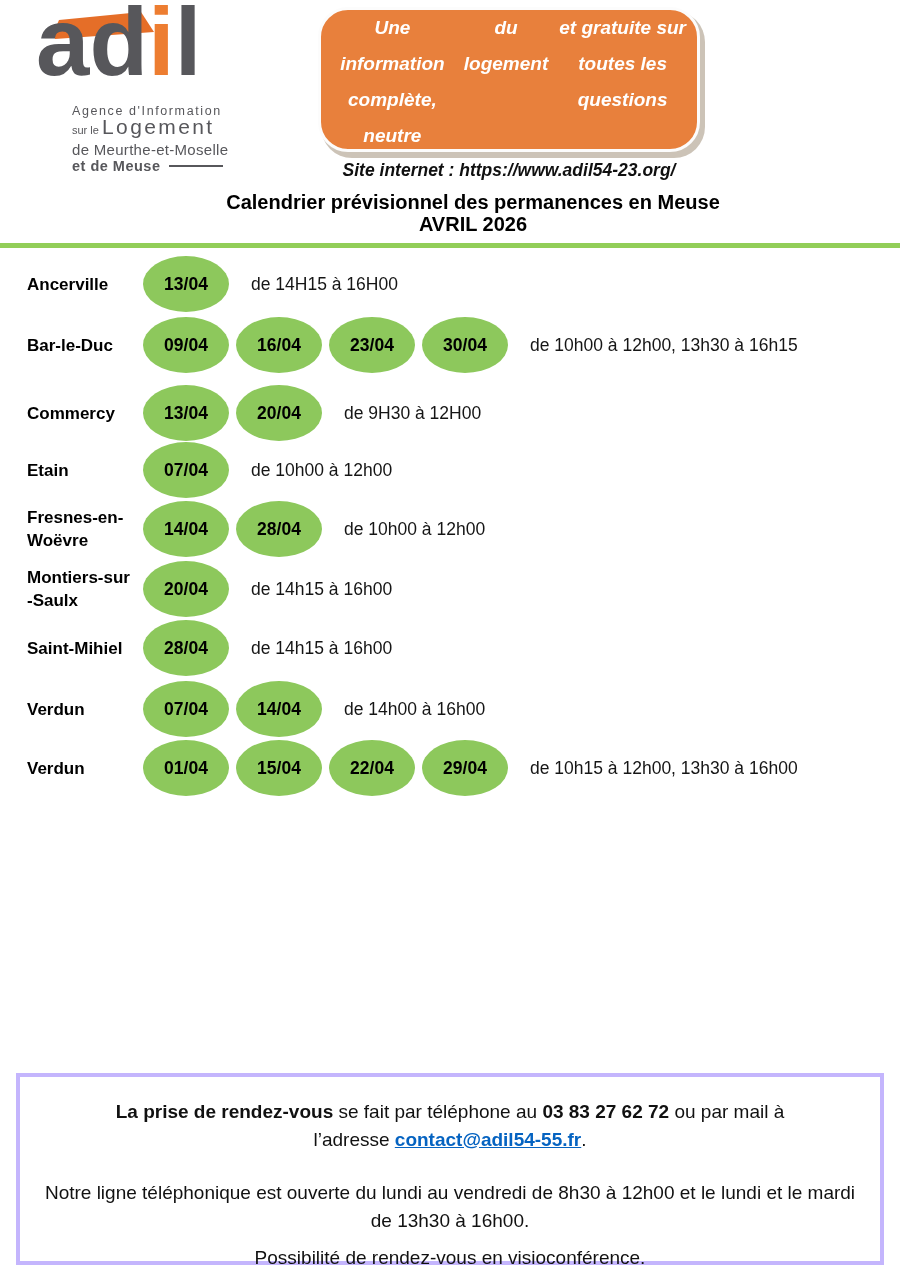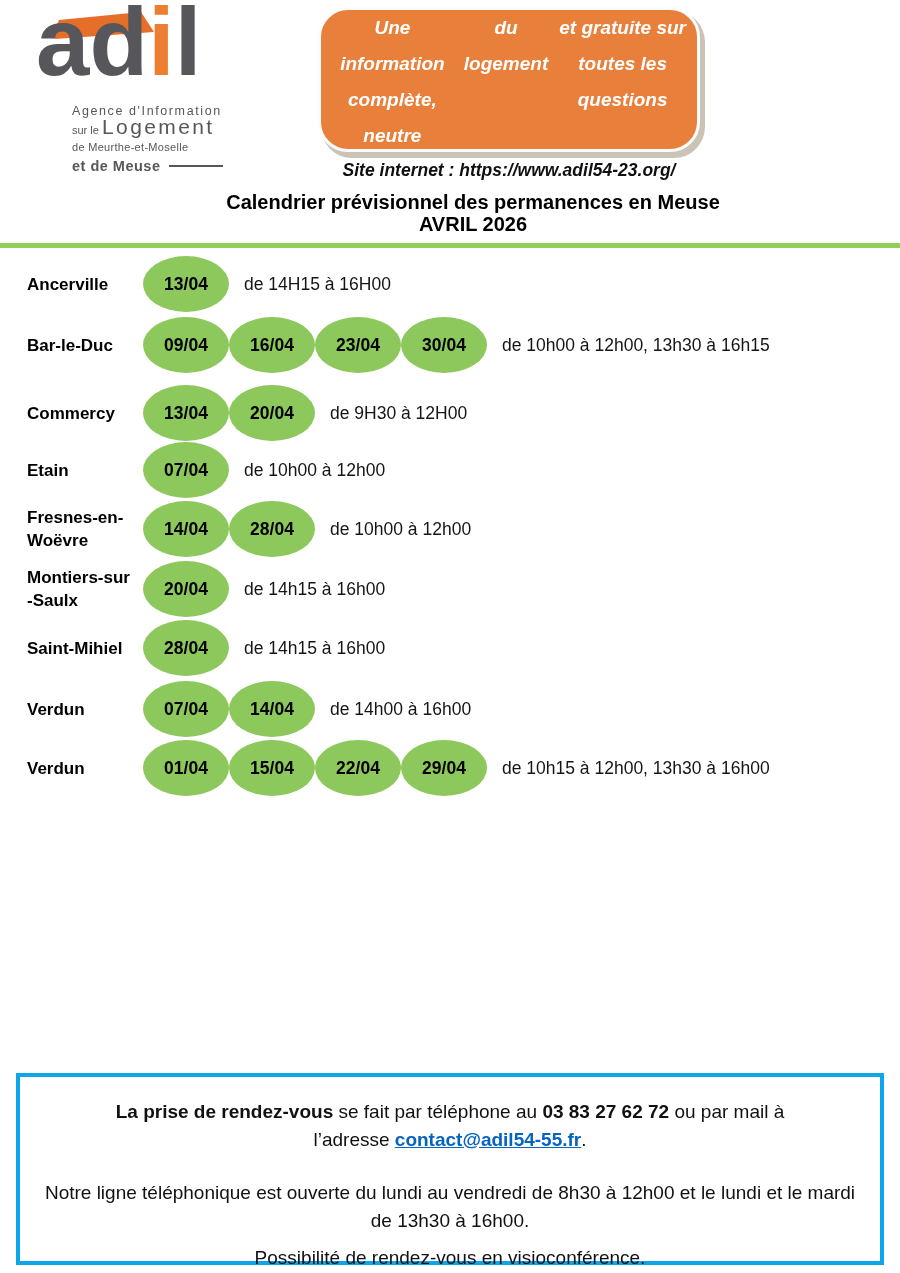--- a/index.html
+++ b/index.html
@@ -14,21 +14,21 @@
   .logo-roof { position:absolute; left:0; top:0; }
   .logo-word {
     position:absolute; left:3px; top:-14px; font-size:96px; font-weight:bold;
     letter-spacing:0px; color:var(--logo-gray); line-height:96px; white-space:nowrap;
   }
   .logo-word .accent { color:var(--accent-orange); }
   .logo-sub { position:absolute; left:7px; color:var(--logo-gray); white-space:nowrap;margin-left:32px; }
   .l1 { top:96px;  font-size:12.5px; letter-spacing:1.6px; }
   .l2 { top:107px; font-size:11px; }
   .l2 .big { font-size:21px; letter-spacing:2.4px; }
-  .l3 { top:133px; font-size:11px; letter-spacing:0.3px; }
+  .l3 { top:133px; font-size:15px; letter-spacing:0.3px; }
   .l4 { top:150px; font-size:14.5px; letter-spacing:0.5px;font-weight:bold; }
   .l4 .dash { display:inline-block; width:54px; border-top:2px solid var(--logo-gray); vertical-align:middle; margin-left:8px; margin-bottom:3px; }
 
   
   .banner {
     position:absolute; left:318px; top:7px; width:382px; height:145px;
     background:var(--banner-orange); border:3px solid #fcfcfc; border-radius:30px;
     box-shadow:4px 5px 0 1px #ccc3b7;
     display:flex; flex-direction:row; justify-content:center;
     text-align:center; color:#fff; font-weight:bold; font-style:italic;
@@ -55,32 +55,32 @@
   .sched-row:nth-of-type(5){ top:501px; }
   .sched-row:nth-of-type(6){ top:561px; }
   .sched-row:nth-of-type(7){ top:620px; }
   .sched-row:nth-of-type(8){ top:681px; }
   .sched-row:nth-of-type(9){ top:740px; }
   .city {
     position:absolute; left:27px; top:0; height:100%; width:114px;
     display:flex; flex-direction:column; justify-content:center;
     font-weight:bold; font-size:17px; line-height:23px; color:#000;
   }
-  .dates-wrap { position:absolute; left:143px; top:0; height:100%; display:flex; align-items:center; gap:0; }
+  .dates-wrap { position:absolute; left:143px; top:0; height:100%; display:flex; align-items:center; gap:7px; }
   .badge {
     width:86px; height:56px; border-radius:50%; background:var(--green);
     display:flex; align-items:center; justify-content:center;
     font-weight:bold; font-size:17.5px; color:#000; flex:0 0 auto;
   }
   .time { margin-left:15px; font-size:17.5px; color:#151515; white-space:nowrap; }
 
   
   .footer {
     position:absolute; left:16px; top:1073px; width:868px; height:192px;
-    border:4px solid #0ea5e9; background:#fff; padding-top:21px; text-align:center;
+    border:4px solid #c4b5fd; background:#fff; padding-top:21px; text-align:center;
   }
   .footer p { font-size:19px; line-height:28px; color:#111; }
   .fp1 { max-width:740px; margin:0 auto; }
   .fp2 { max-width:812px; margin:25px auto 0 auto; }
   .fp3 { margin-top:9px; }
   .b { font-weight:bold; }
   .mail-link { color:var(--link-blue); font-weight:bold; text-decoration:underline; cursor:pointer; }
 </style>
 </head>
 <body>

